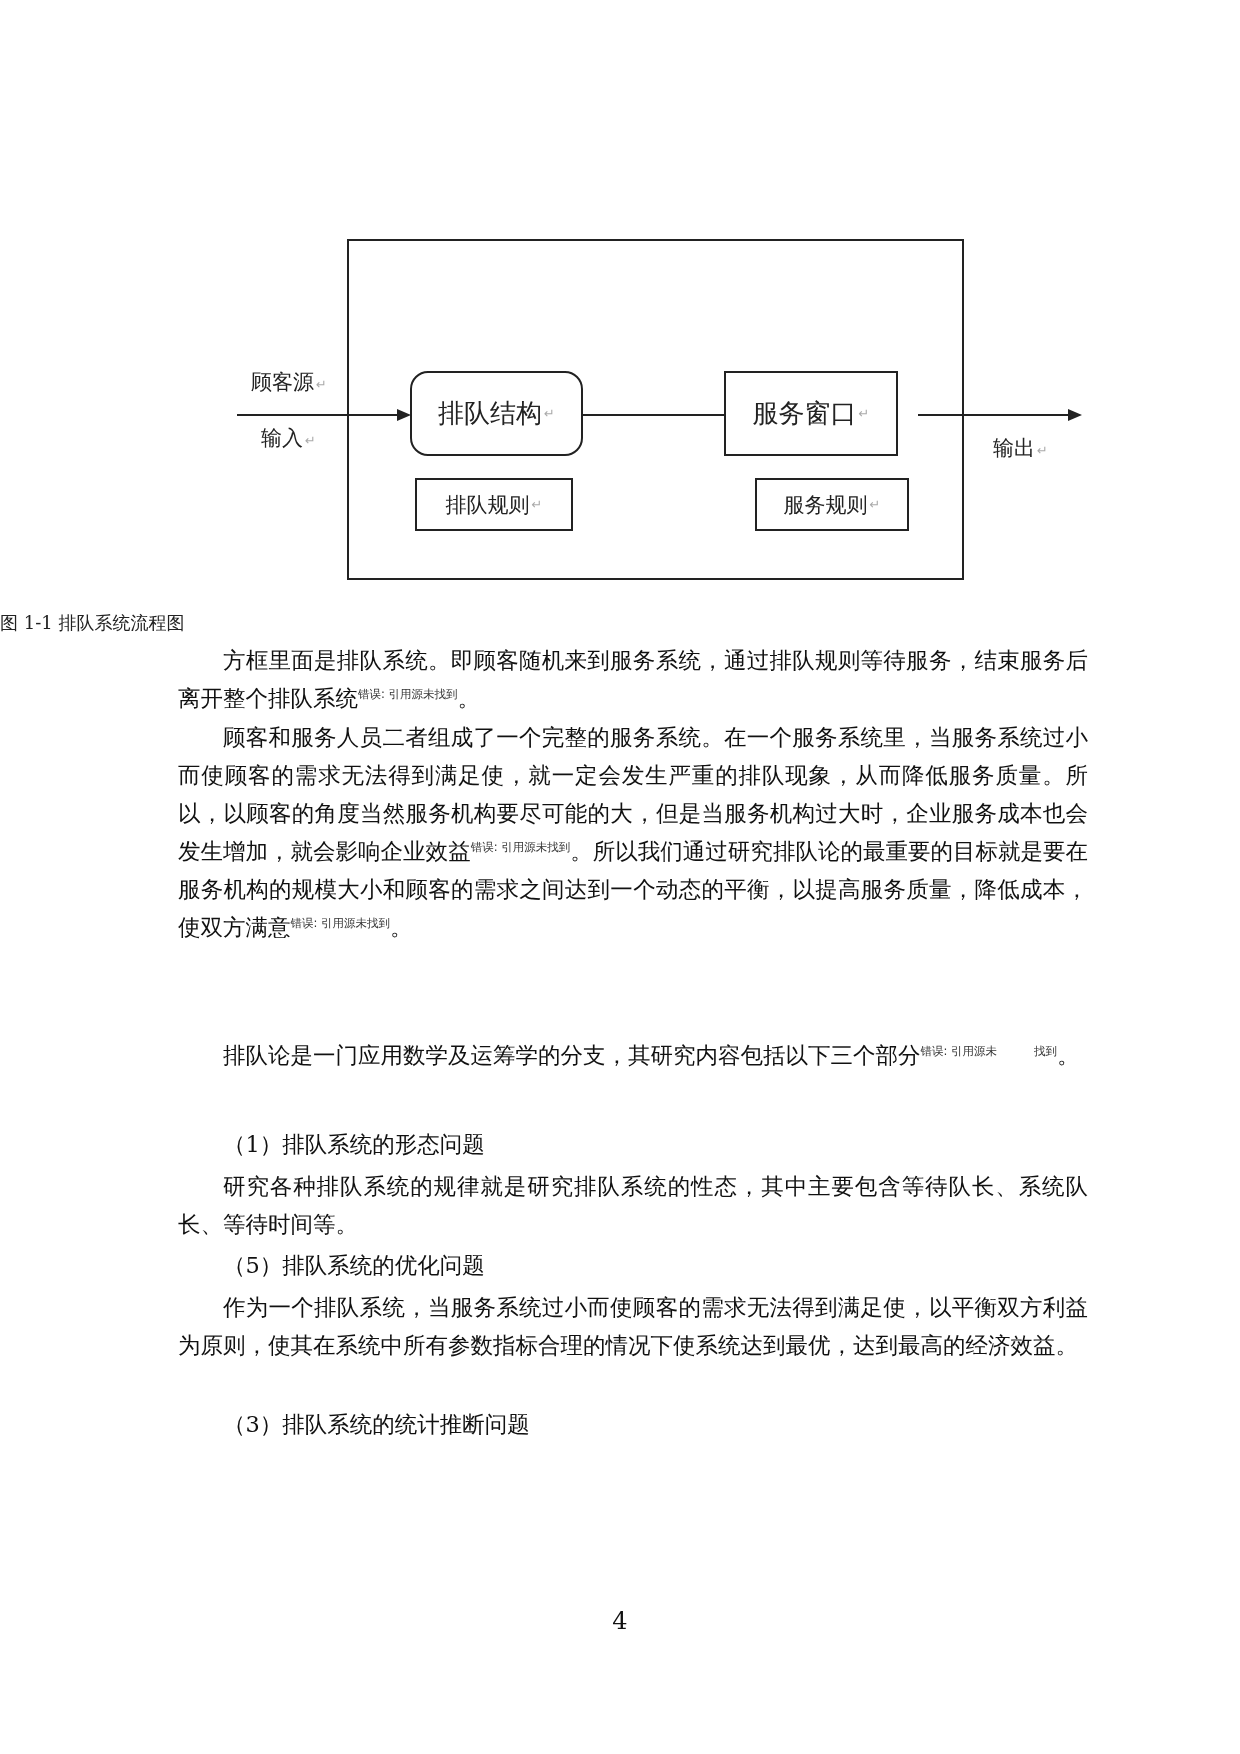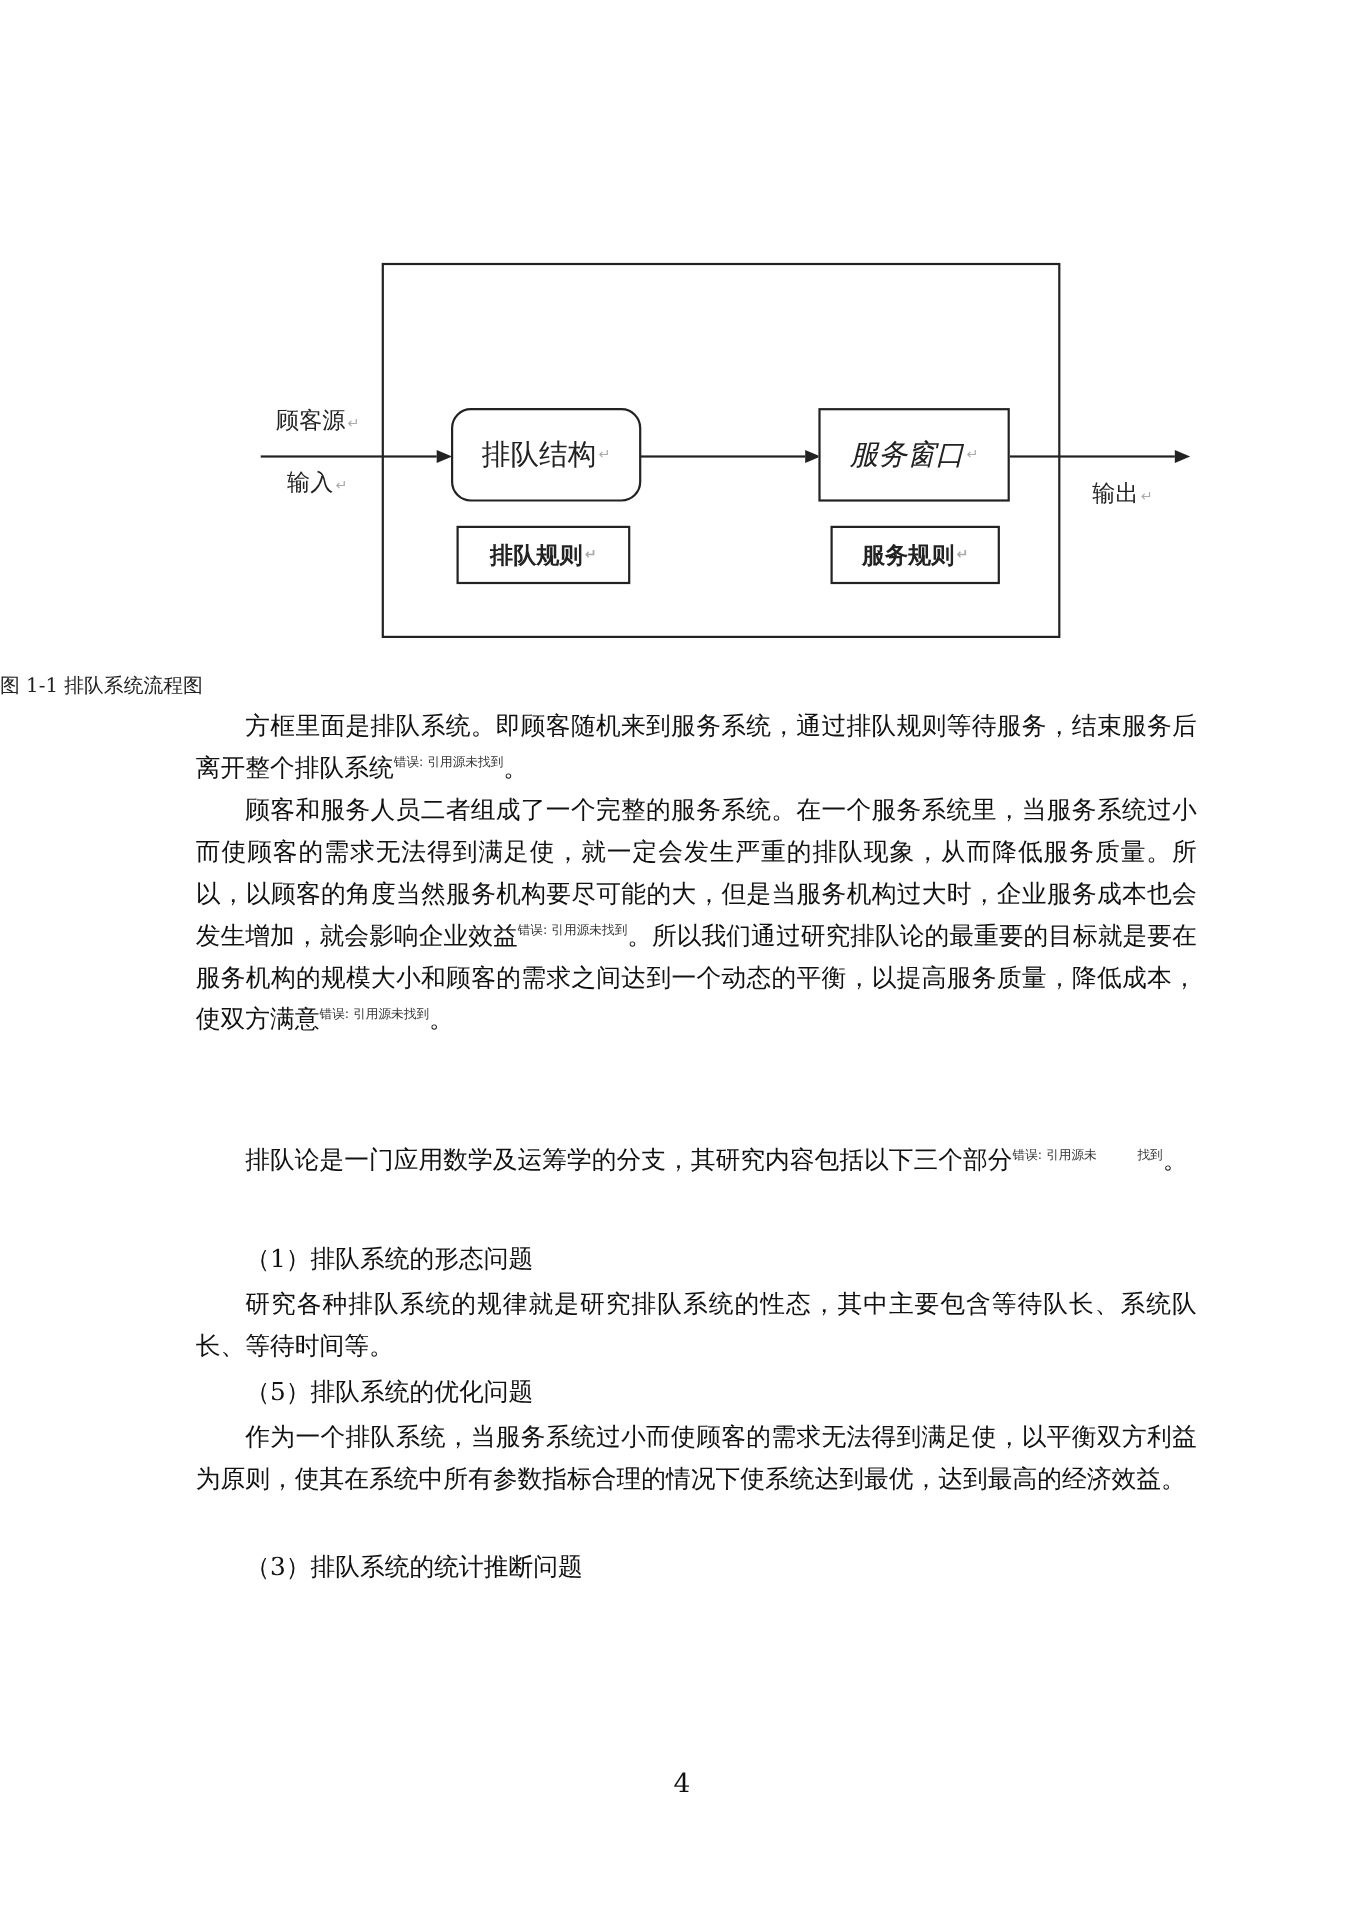--- a/index.html
+++ b/index.html
@@ -8,21 +8,21 @@
     .page { position: absolute; left: 0; top: 0; width: 1240px; height: 1362px; }
 
     
     .diagram { position: absolute; left: 0; top: 0; width: 1240px; height: 600px; }
     .outer-box { position: absolute; left: 347px; top: 239px; width: 617px; height: 341px;
                  border: 2px solid #222; box-sizing: border-box; }
     .dbox { position: absolute; border: 2px solid #222; box-sizing: border-box;
             display: flex; align-items: center; justify-content: center;
             font-family: "DejaVu Sans", sans-serif; color: #222; background: #fff; }
     .dbox.big { font-size: 26px; }
-    .dbox.small { font-size: 21px; font-weight: bold; }
+    .dbox.small { font-size: 21px; }
     .ret { color: #aaa; font-size: 13px; margin-left: 2px; align-self: center; }
     .dlabel { position: absolute; font-family: "DejaVu Sans", sans-serif; font-size: 21px; color: #222; }
     .hline { position: absolute; height: 2px; background: #222; }
     .arrowhead { position: absolute; width: 0; height: 0;
                  border-top: 6px solid transparent; border-bottom: 6px solid transparent;
                  border-left: 14px solid #222; }
 
     
     .caption { position: absolute; left: 0; width: 1240px; top: 611px; 
                font-size: 18px; color: #222; }
@@ -65,21 +65,21 @@
 
     <div class="dbox big" style="left:410px; top:371px; width:173px; height:85px;border-radius:18px;">
       <span>排队结构</span>
         <span class="ret">↵</span>
     </div>
     <div class="dbox small" style="left:415px; top:478px; width:158px; height:53px;">
       <span>排队规则</span>
         <span class="ret">↵</span>
     </div>
 
-    <div class="dbox big" style="left:744px; top:371px; width:174px; height:85px;font-style:italic;">
+    <div class="dbox big" style="left:724px; top:371px; width:174px; height:85px;">
       <span>服务窗口</span>
         <span class="ret">↵</span>
     </div>
     <div class="dbox small" style="left:755px; top:478px; width:154px; height:53px;">
       <span>服务规则</span>
         <span class="ret">↵</span>
     </div>
   </div>
 
   <div class="caption">图 1-1 排队系统流程图</div>

